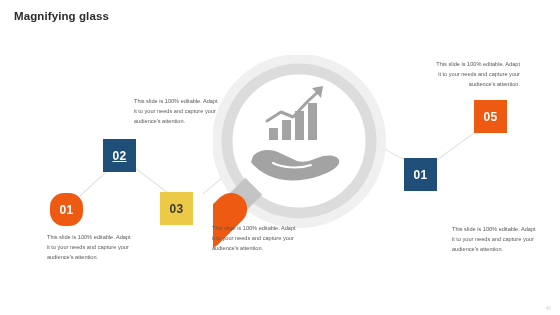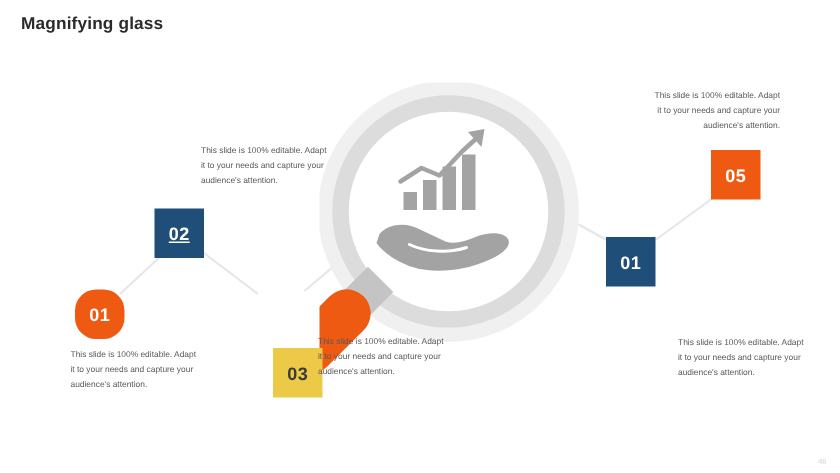--- a/index.html
+++ b/index.html
@@ -67,21 +67,21 @@
     font-size: 12px;
     font-weight: bold;
     letter-spacing: 0.3px;
     color: #ffffff;
     box-sizing: border-box;
   }
   .badge.dark-text { color: #3a3a3a; }
 
   #badge-01 { left: 50px;  top: 193px; }
   #badge-02 { left: 103px; top: 139px; }
-  #badge-03 { left: 182px; top: 192px; margin-top: 40px; }
+  #badge-03 { left: 160px; top: 192px; }
   #badge-04 { left: 404px; top: 158px; }
   #badge-05 { left: 474px; top: 100px; }
 
   
   .caption {
     position: absolute;
     font-size: 5.6px;
     line-height: 1.75;
     color: #595959;
     width: 86px;

